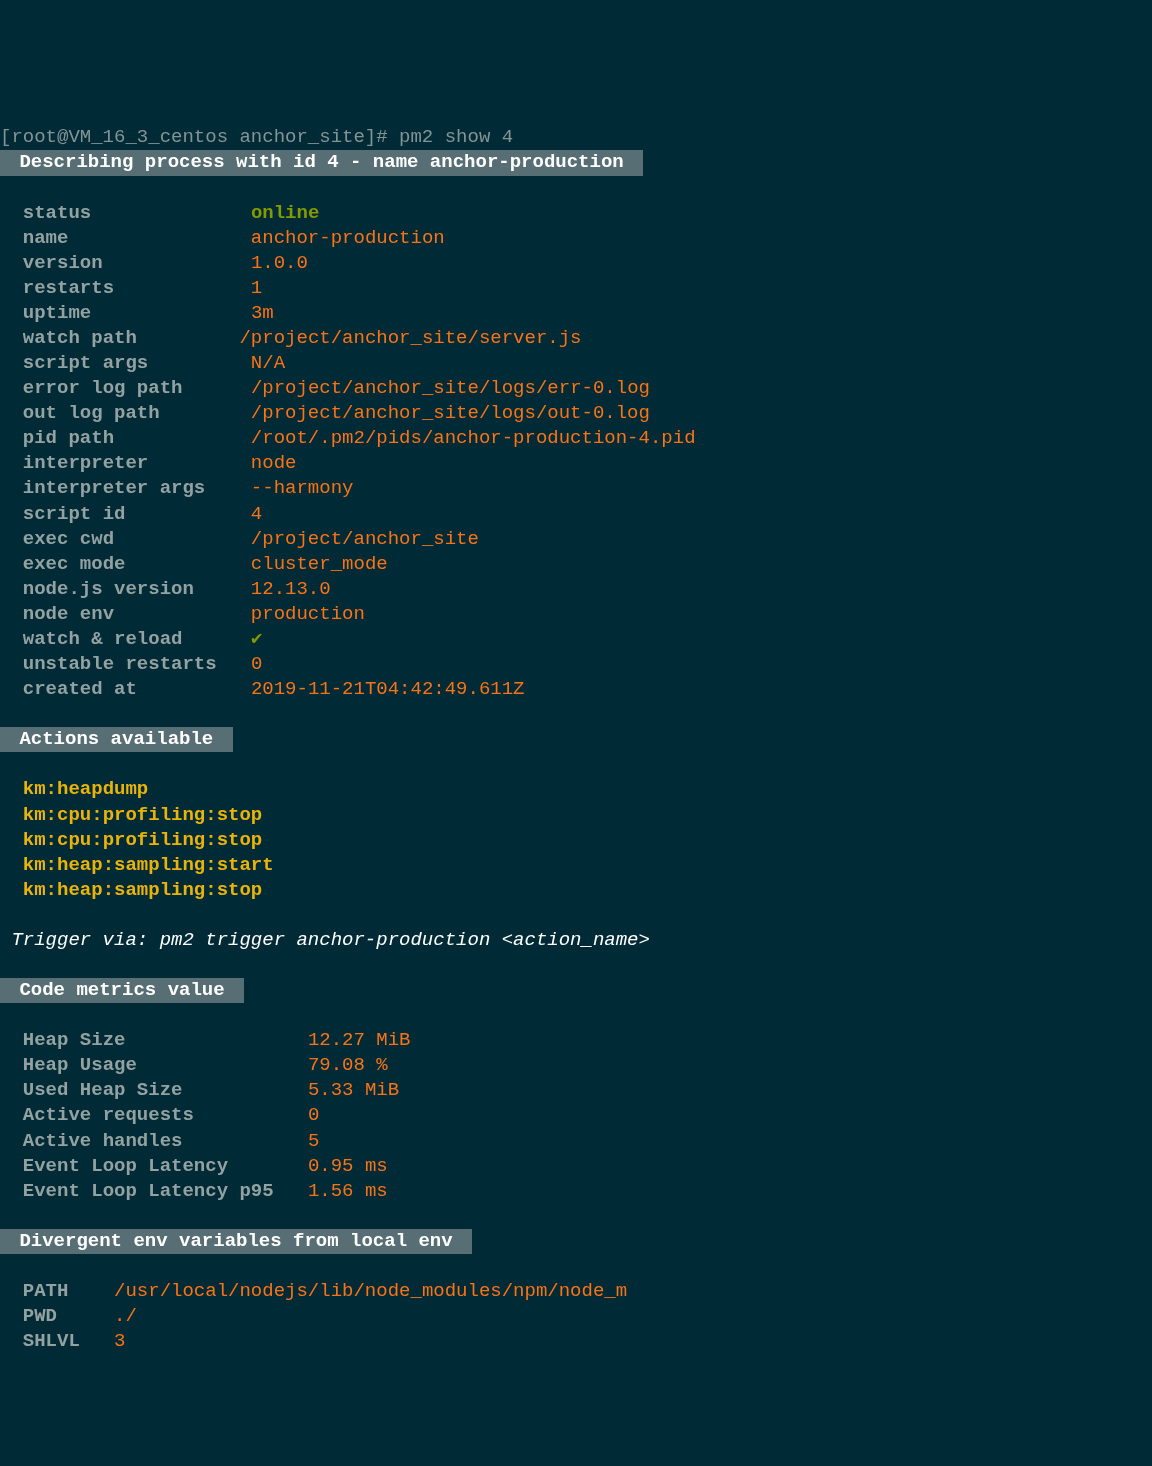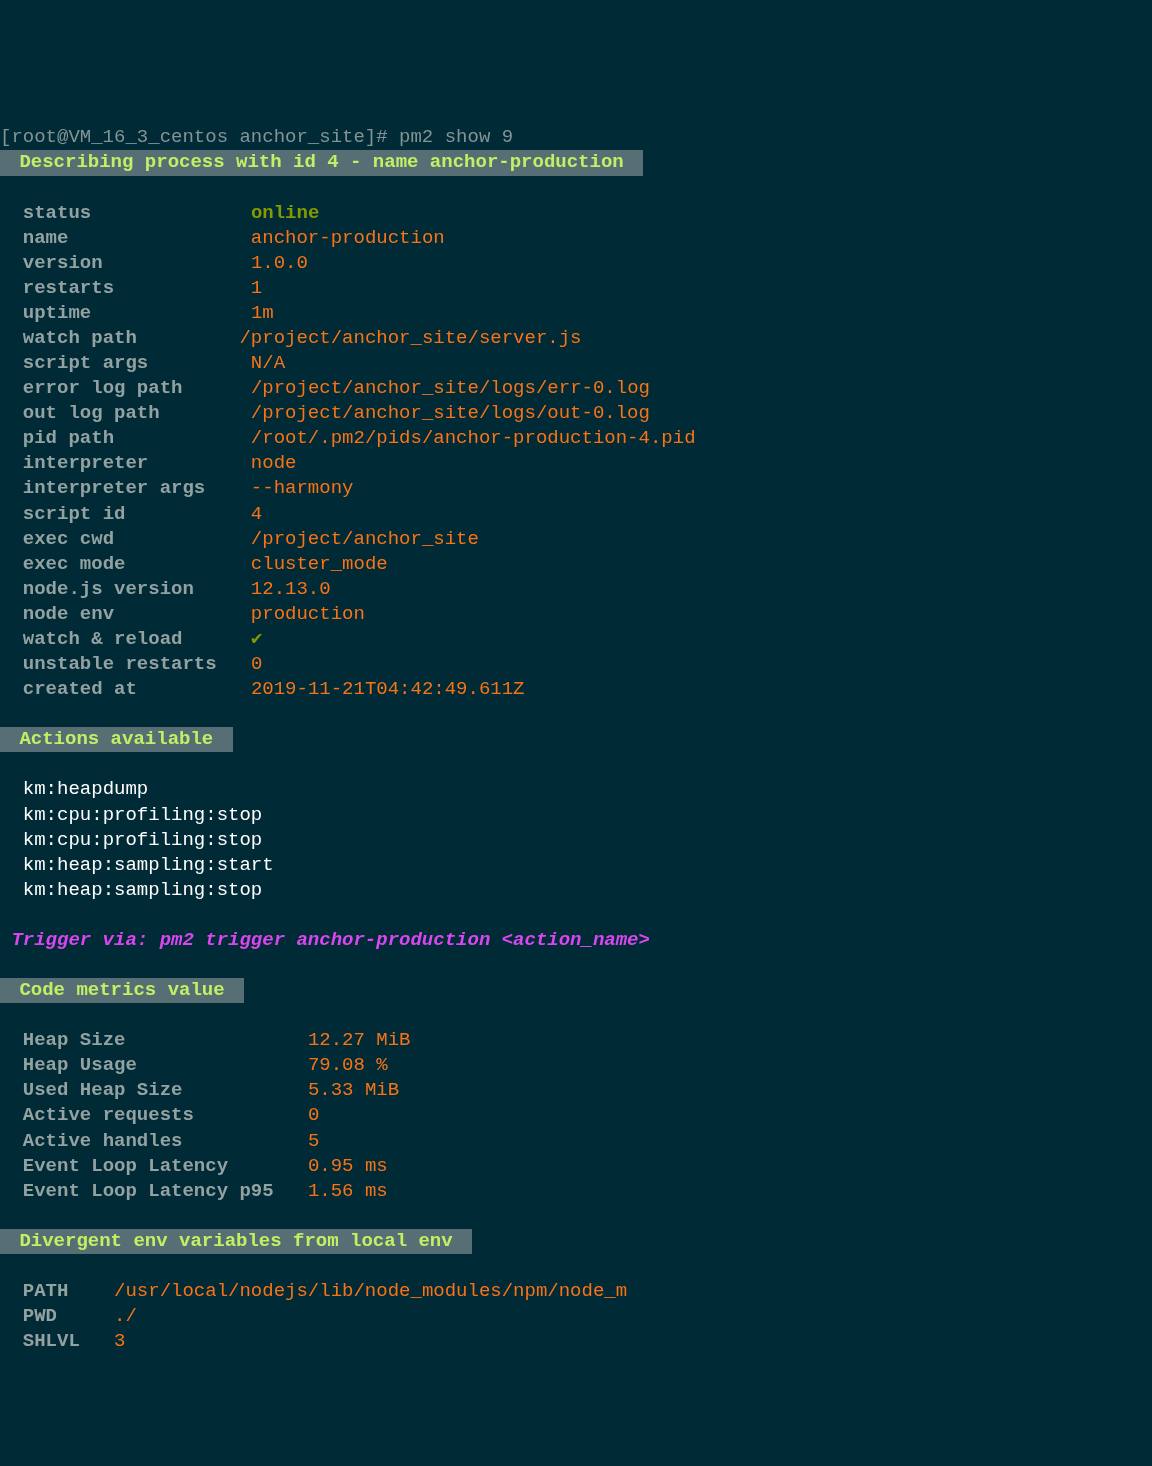--- a/index.html
+++ b/index.html
@@ -7,21 +7,21 @@
       padding: 0;
       background-color: #002b36;
       color: #839496;
       font-family: 'Consolas', 'Monaco', 'Courier New', monospace;
       font-size: 19px;
       line-height: 1.32;
       white-space: pre;
     }
     .section-header {
       background-color: #586e75;
-      color: #bef264;
+      color: #ffffff;
       font-weight: bold;
       padding: 0 8px;
       display: inline-block;
     }
     .key {
       color: #93a1a1;
       font-weight: bold;
       text-align: right;
     }
     .val {
@@ -29,44 +29,43 @@
     }
     .val-green {
       color: #859900;
       font-weight: bold;
     }
     .val-check {
       color: #859900;
       font-weight: bold;
     }
     .action-item {
-      color: #ffffff;
-      font-weight: normal;
+      color: #eab308;
+      font-weight: bold;
     }
     .trigger-line {
       font-style: italic;
-      color: #d946ef;
-      font-weight: bold;
+      color: #ffffff;
     }
     .content { padding: 0; }
   </style>
 </head>
 <body>
 
 
 
 <div class="content">
-<span>[root@VM_16_3_centos anchor_site]# pm2 show 9</span>
+<span>[root@VM_16_3_centos anchor_site]# pm2 show 4</span>
 <span class="section-header"> Describing process with id 4 - name anchor-production </span>
 
   <span class="key">status</span><span>              </span><span class="val-green">online</span>
   <span class="key">name</span><span>                </span><span class="val">anchor-production</span>
   <span class="key">version</span><span>             </span><span class="val">1.0.0</span>
   <span class="key">restarts</span><span>            </span><span class="val">1</span>
-  <span class="key">uptime</span><span>              </span><span class="val">1m</span>
+  <span class="key">uptime</span><span>              </span><span class="val">3m</span>
   <span class="key">watch path</span><span>         </span><span class="val">/project/anchor_site/server.js</span>
   <span class="key">script args</span><span>         </span><span class="val">N/A</span>
   <span class="key">error log path</span><span>      </span><span class="val">/project/anchor_site/logs/err-0.log</span>
   <span class="key">out log path</span><span>        </span><span class="val">/project/anchor_site/logs/out-0.log</span>
   <span class="key">pid path</span><span>            </span><span class="val">/root/.pm2/pids/anchor-production-4.pid</span>
   <span class="key">interpreter</span><span>         </span><span class="val">node</span>
   <span class="key">interpreter args</span><span>    </span><span class="val">--harmony</span>
   <span class="key">script id</span><span>           </span><span class="val">4</span>
   <span class="key">exec cwd</span><span>            </span><span class="val">/project/anchor_site</span>
   <span class="key">exec mode</span><span>           </span><span class="val">cluster_mode</span>

